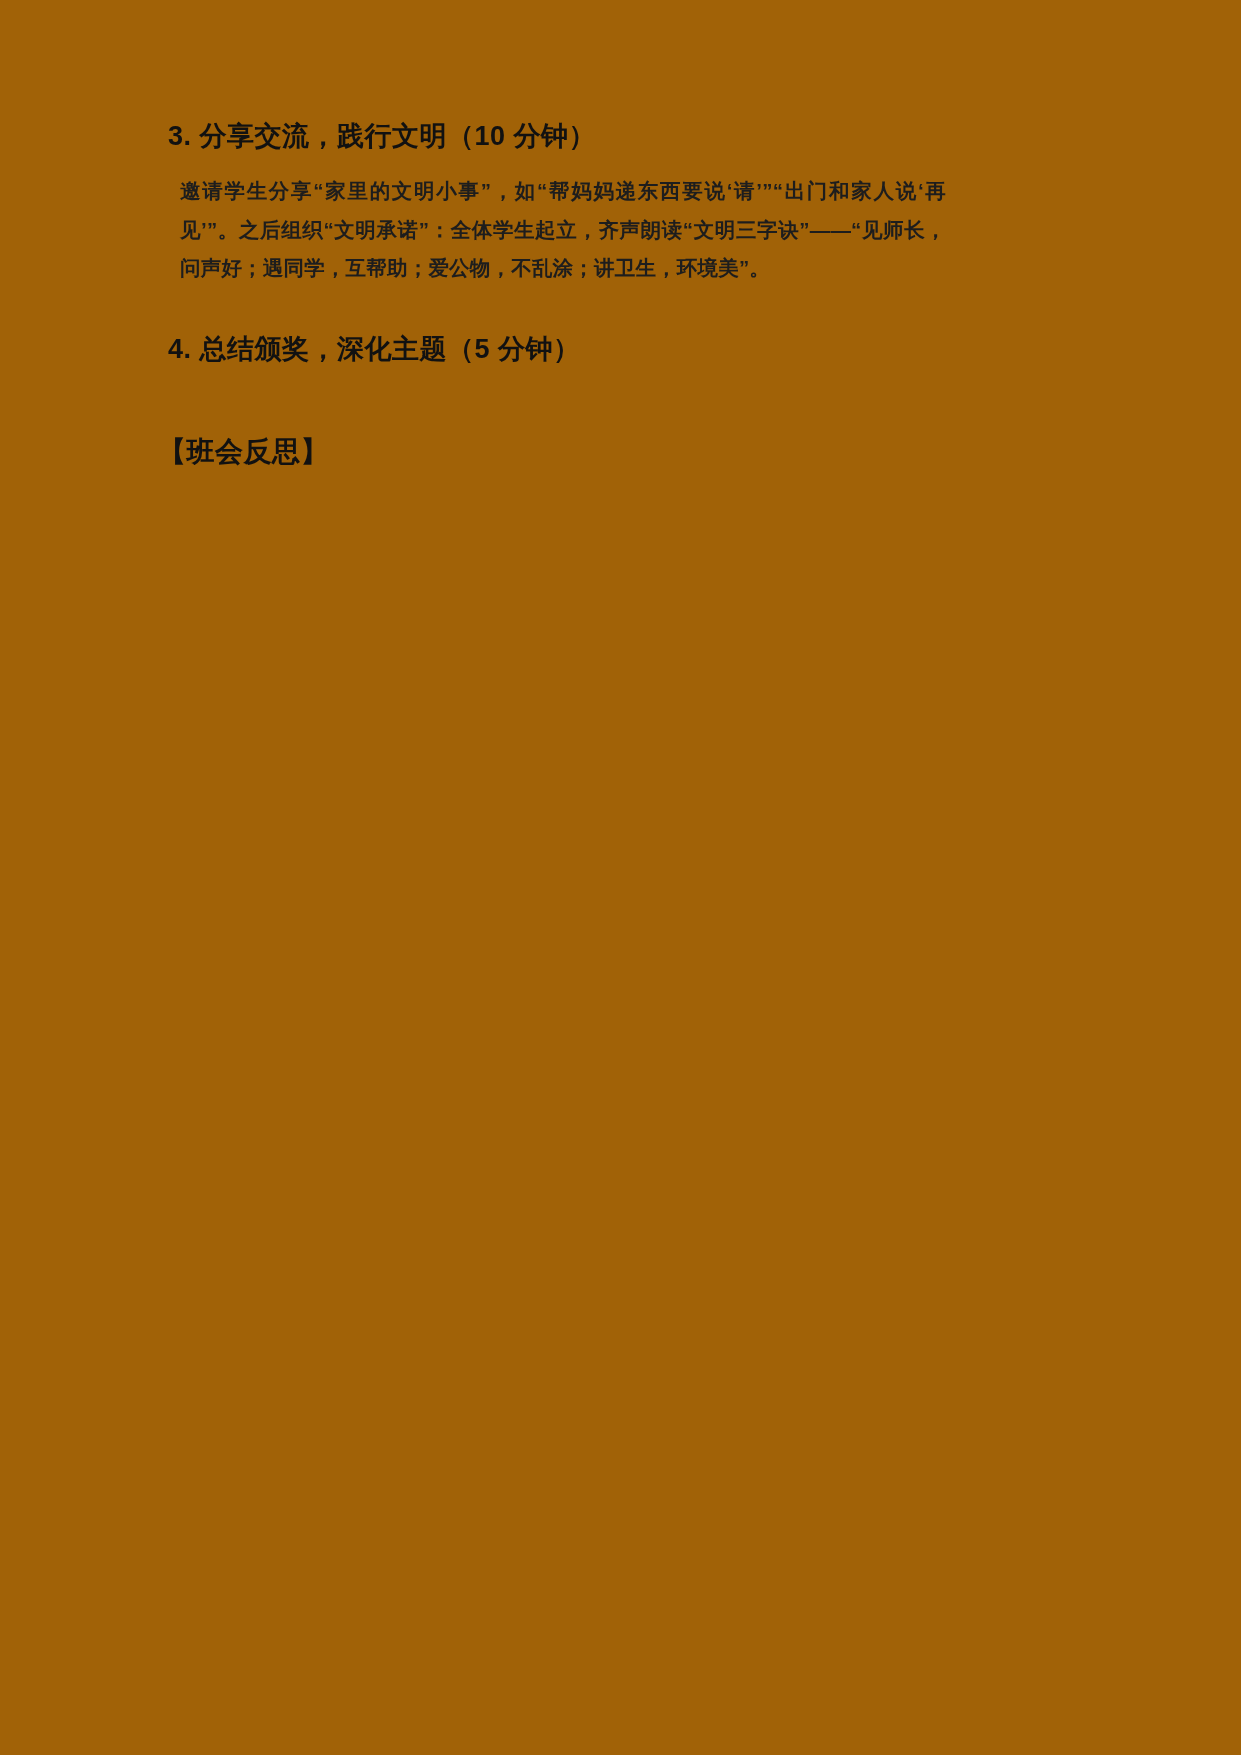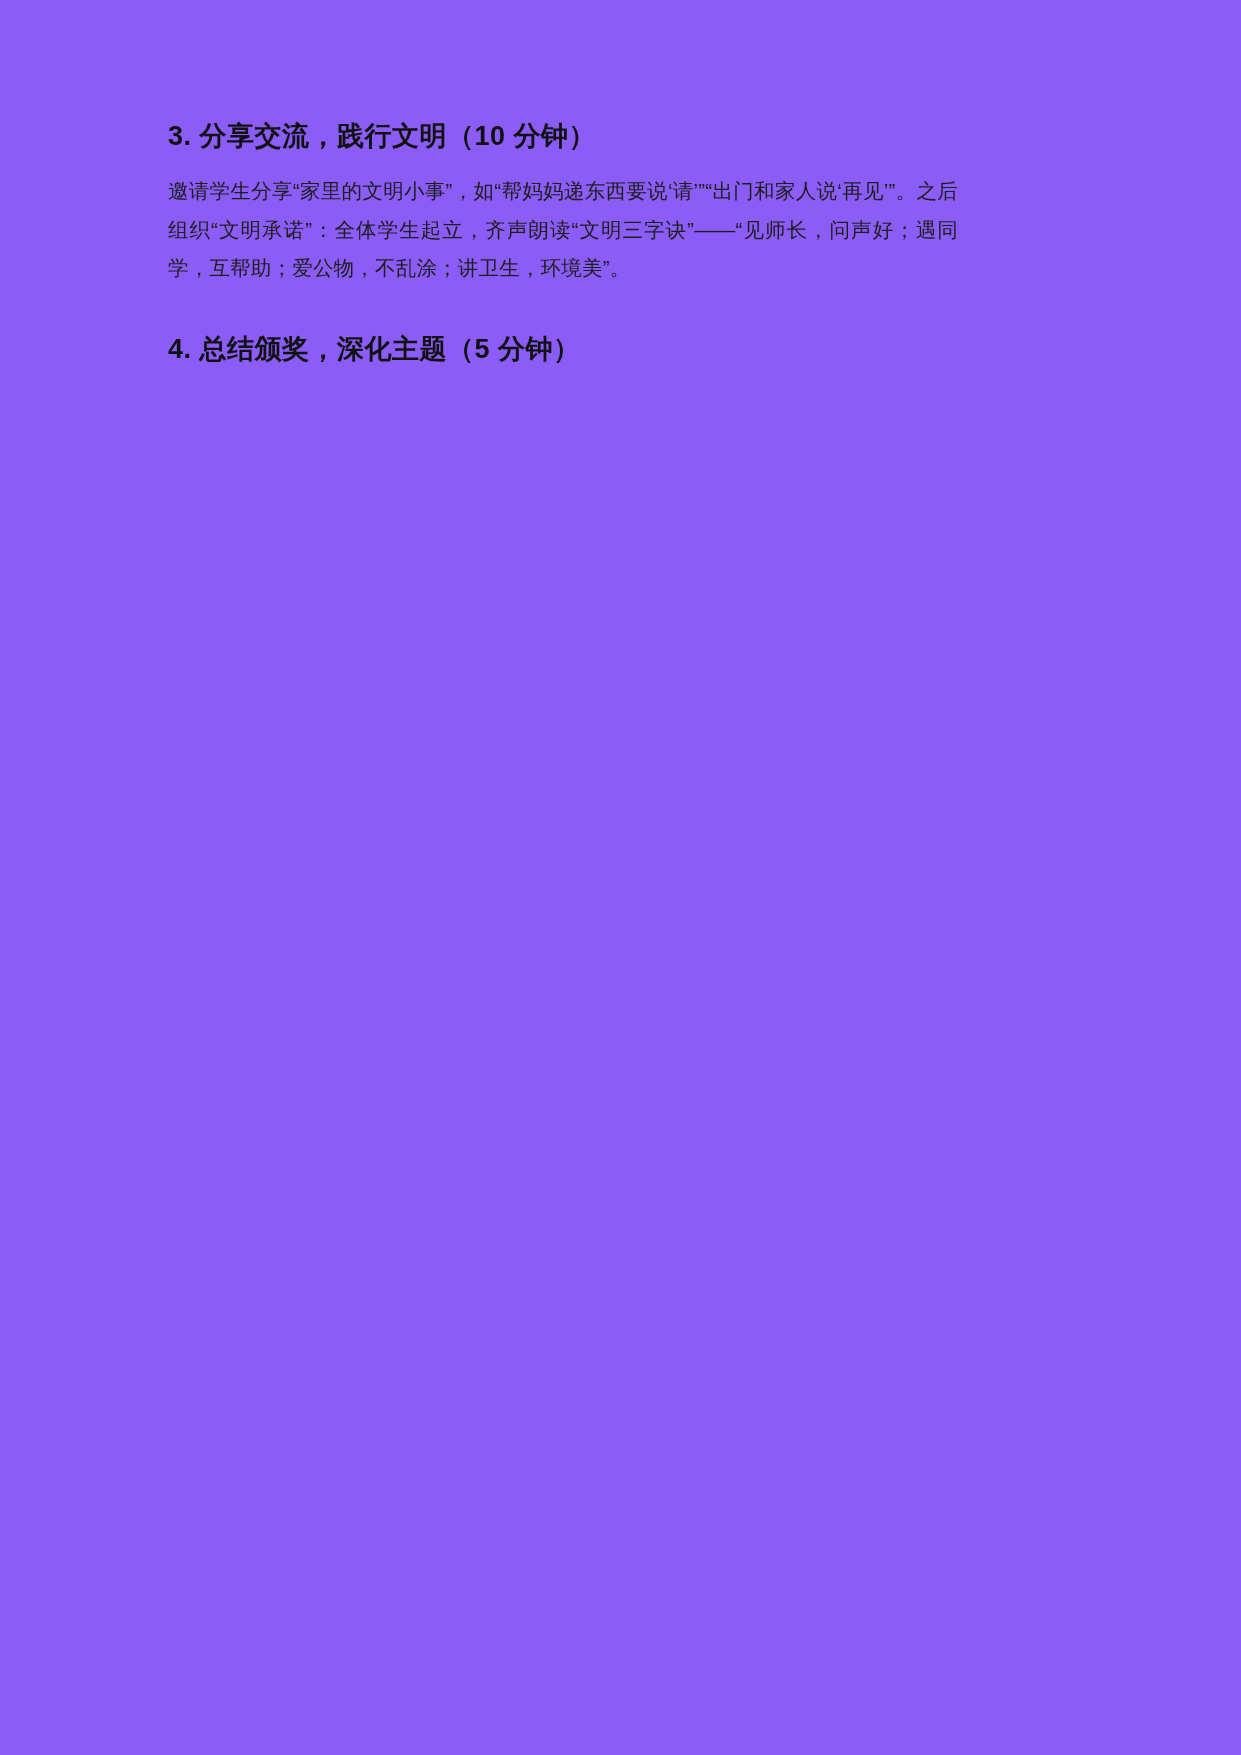--- a/index.html
+++ b/index.html
@@ -12,21 +12,21 @@
     height: 1755px;
     font-family: "Liberation Sans", "DejaVu Sans", sans-serif;
     color: #1a1a1a;
     -webkit-font-smoothing: antialiased;
   }
   .page {
     box-sizing: border-box;
     width: 1241px;
     height: 1755px;
     padding: 118px 150px 0 168px;
-    background: #8b5cf6;
+    background: #a16207;
   }
   .doc-body {
     width: 790px;
   }
   h2.section-heading {
     font-size: 27px;
     font-weight: bold;
     letter-spacing: 0.5px;
     line-height: 1.35;
     margin: 0 0 18px 0;
@@ -39,39 +39,41 @@
     font-size: 28px;
     font-weight: bold;
     letter-spacing: 0.5px;
     line-height: 1.35;
     margin: 66px 0 18px -10px;
     color: #111111;
   }
   p.para {
     font-size: 20.5px;
     line-height: 1.86;
-    margin: 0;
+    margin: 12px;
     text-align: justify;
     text-justify: inter-ideograph;
     color: #1d1d1d;
     letter-spacing: 0.2px;
+    font-weight: bold;
   }
   p.para.tight {
     width: 780px;
   }
 </style>
 </head>
 <body>
 
 <div class="page">
   <div class="doc-body">
 
     <h2 class="section-heading">3. 分享交流，践行文明（10 分钟）</h2>
 
     <p class="para">邀请学生分享“家里的文明小事”，如“帮妈妈递东西要说‘请’”“出门和家人说‘再见’”。之后组织“文明承诺”：全体学生起立，齐声朗读“文明三字诀”——“见师长，问声好；遇同学，互帮助；爱公物，不乱涂；讲卫生，环境美”。</p>
 
     <h2 class="section-heading second">4. 总结颁奖，深化主题（5 分钟）</h2>
 
 
+    <h2 class="reflection-heading">【班会反思】</h2>
 
 
   </div>
 </div>
 
 </body></html>

